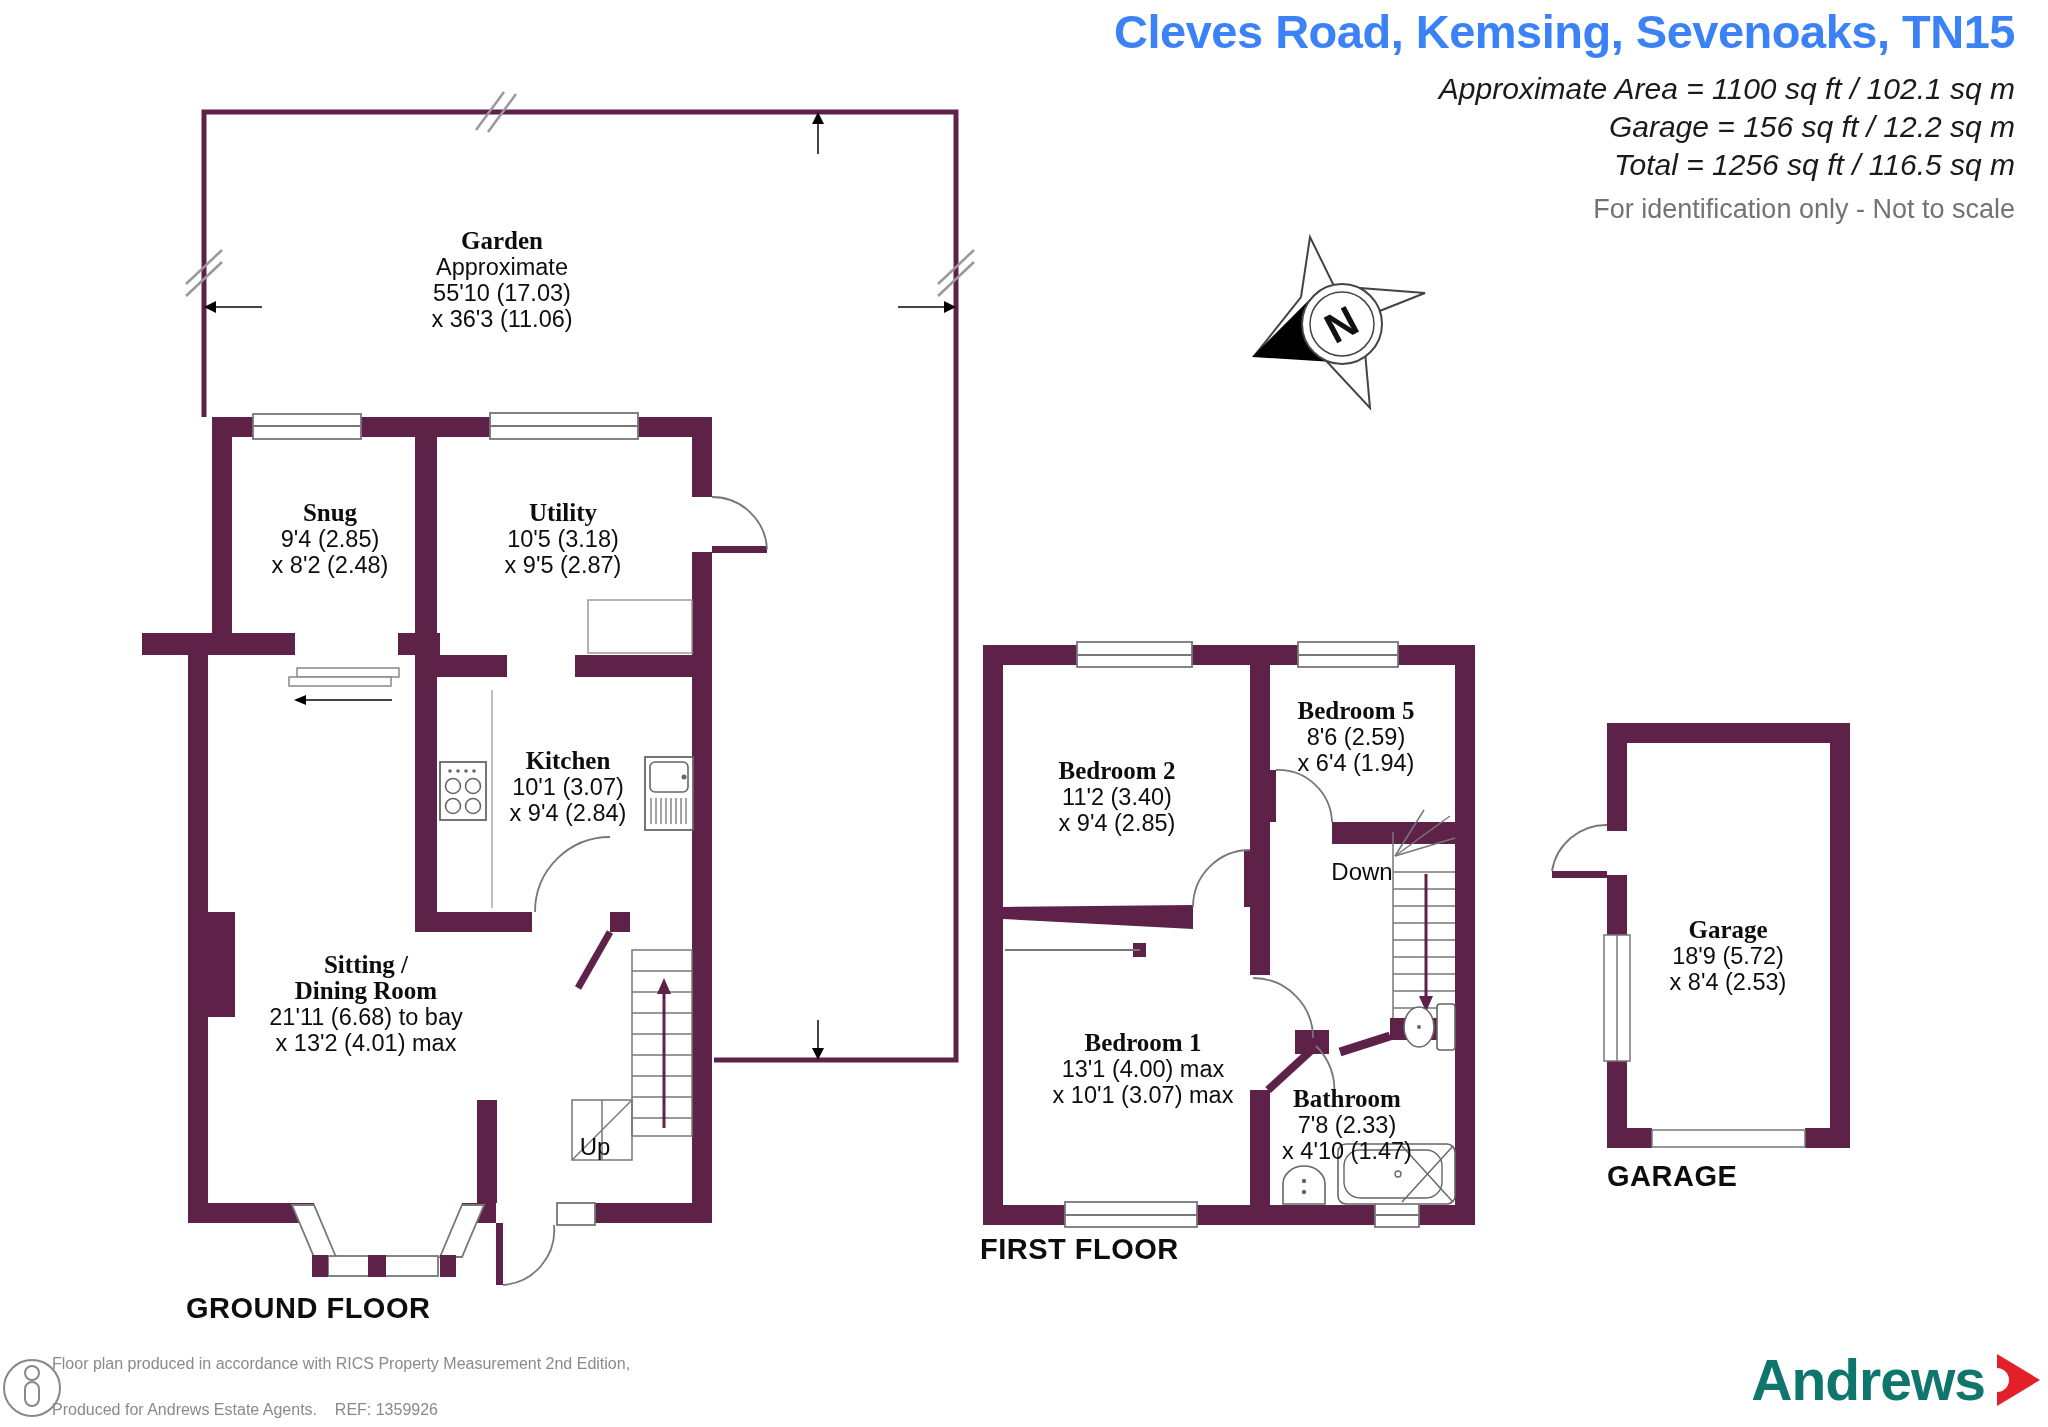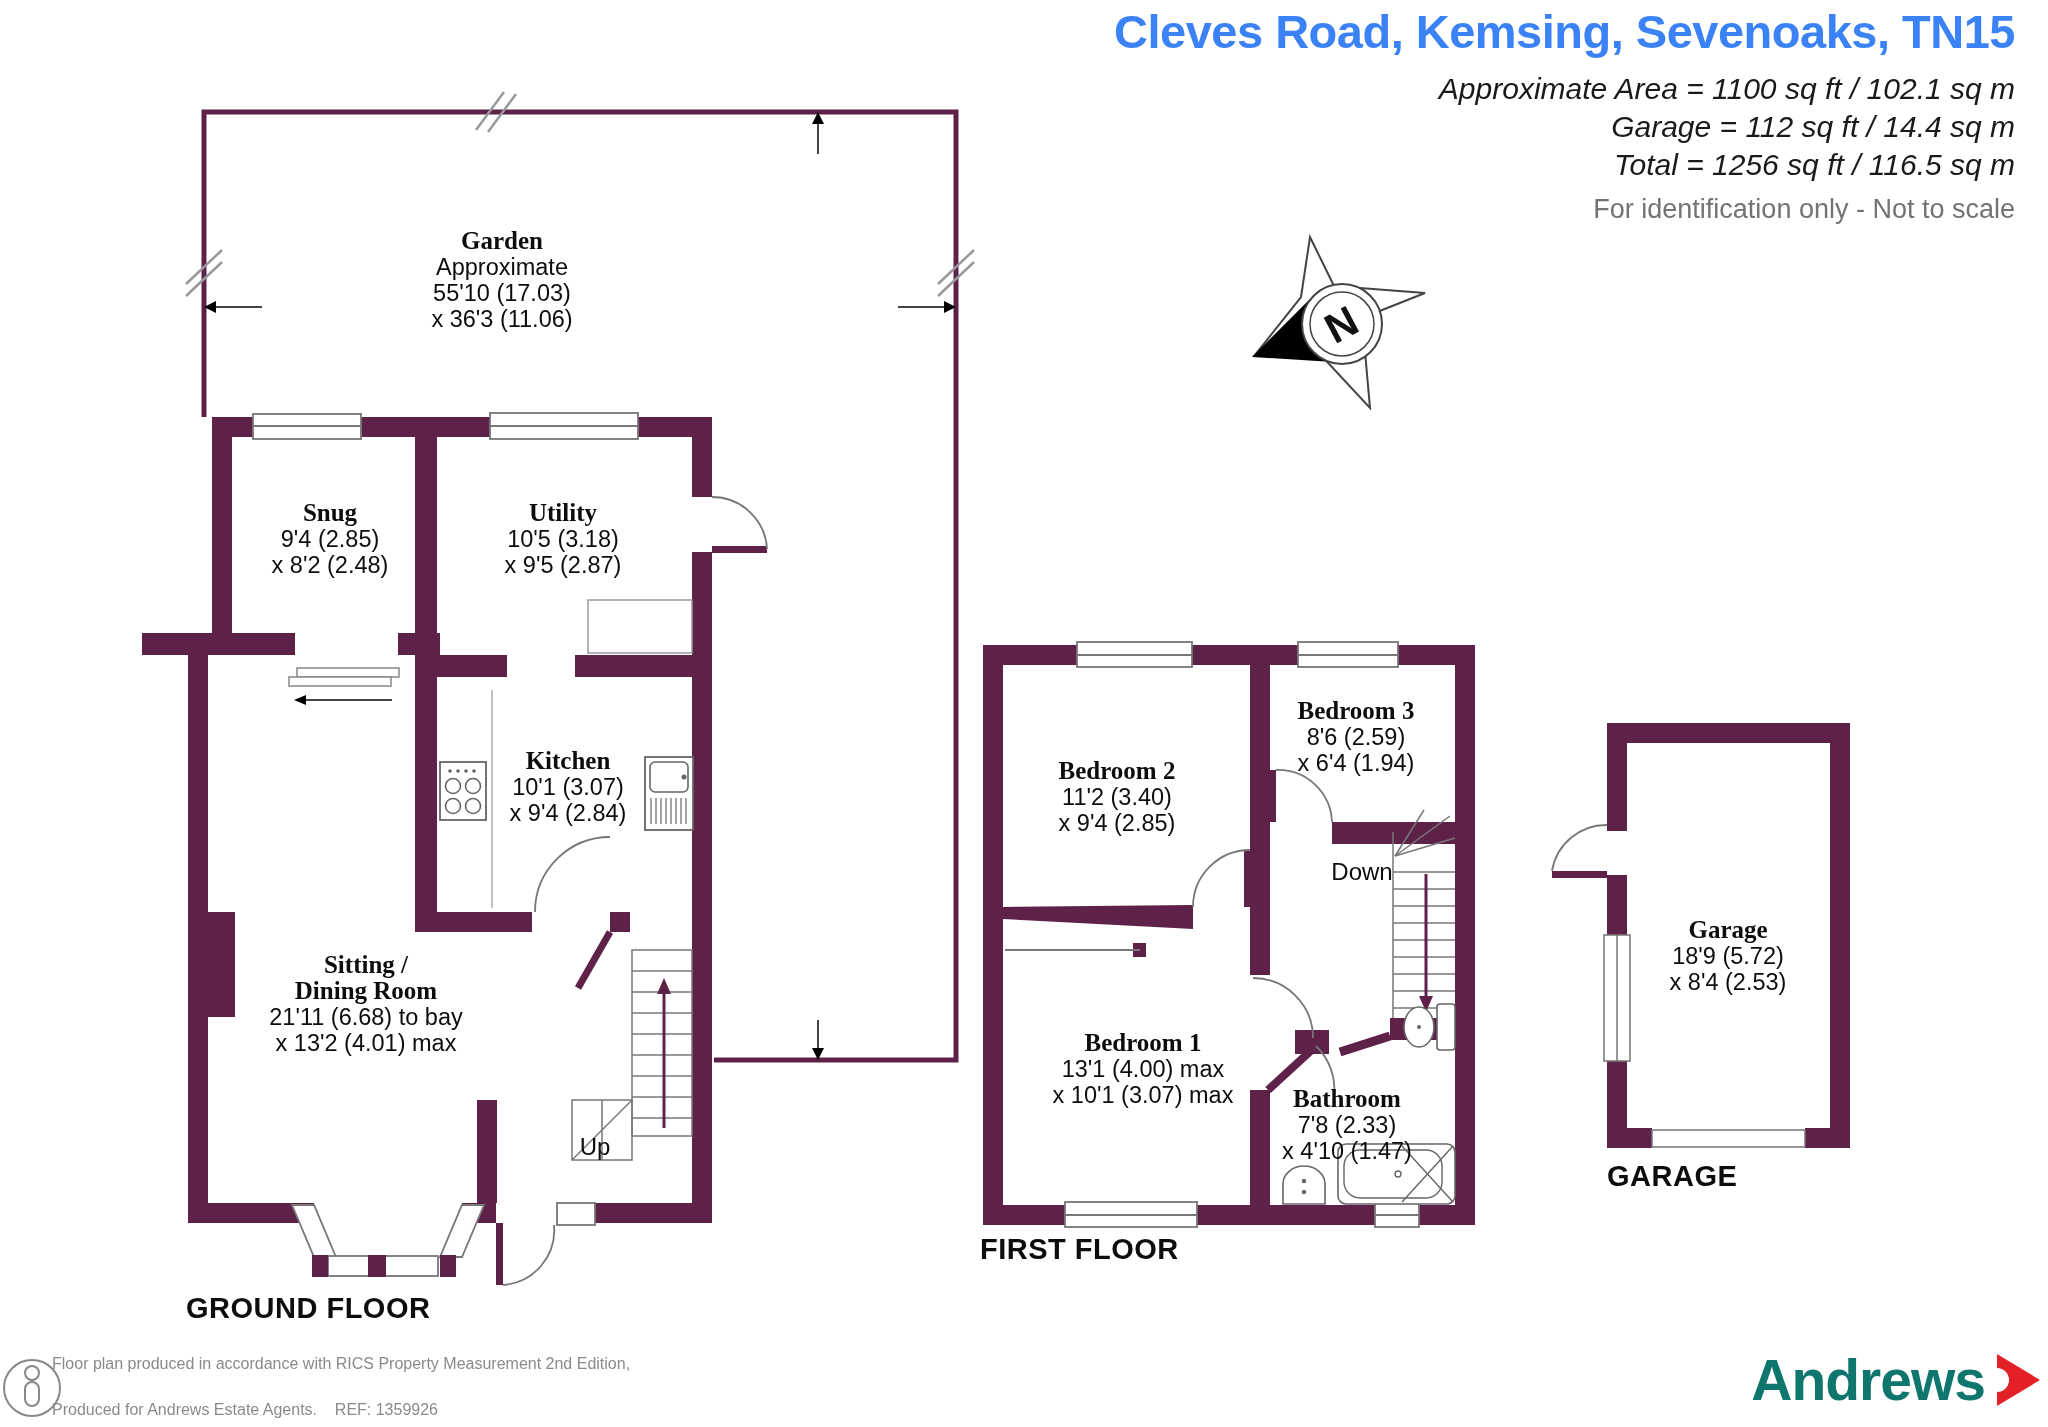--- a/index.html
+++ b/index.html
@@ -242,21 +242,21 @@
     <rect x="25" y="1382" width="14" height="24" rx="7"></rect>
   </g>
 
   <g transform="translate(1995,1342)">
     <path d="M 2,12 L 45,38 L 2,64 L 2,50 A 12,12 0 0 0 2,26 Z" fill="#e32028"></path>
   </g>
 </svg>
 
   <div class="abs hdr-title">Cleves Road, Kemsing, Sevenoaks, TN15</div>
   <div class="abs hdr-line" style="top:72px">Approximate Area = 1100 sq ft / 102.1 sq m</div>
-  <div class="abs hdr-line" style="top:110px">Garage = 112 sq ft / 14.4 sq m</div>
+  <div class="abs hdr-line" style="top:110px">Garage = 156 sq ft / 12.2 sq m</div>
   <div class="abs hdr-line" style="top:148px">Total = 1256 sq ft / 116.5 sq m</div>
   <div class="abs hdr-note">For identification only - Not to scale</div>
 
   <div class="abs room-label" style="left:502px;top:228px">
     <div class="rname">Garden</div>
     <div>Approximate</div>
     <div>55'10 (17.03)</div>
     <div>x 36'3 (11.06)</div>
   </div>
   <div class="abs room-label" style="left:330px;top:500px">
@@ -281,21 +281,21 @@
     <div>x 13'2 (4.01) max</div>
   </div>
   <div class="abs dir-label" style="left:595px;top:1133px">Up</div>
 
   <div class="abs room-label" style="left:1117px;top:758px">
     <div class="rname">Bedroom 2</div>
     <div>11'2 (3.40)</div>
     <div>x 9'4 (2.85)</div>
   </div>
   <div class="abs room-label" style="left:1356px;top:698px">
-    <div class="rname">Bedroom 3</div>
+    <div class="rname">Bedroom 5</div>
     <div>8'6 (2.59)</div>
     <div>x 6'4 (1.94)</div>
   </div>
   <div class="abs room-label" style="left:1143px;top:1030px">
     <div class="rname">Bedroom 1</div>
     <div>13'1 (4.00) max</div>
     <div>x 10'1 (3.07) max</div>
   </div>
   <div class="abs room-label" style="left:1347px;top:1086px">
     <div class="rname">Bathroom</div>

